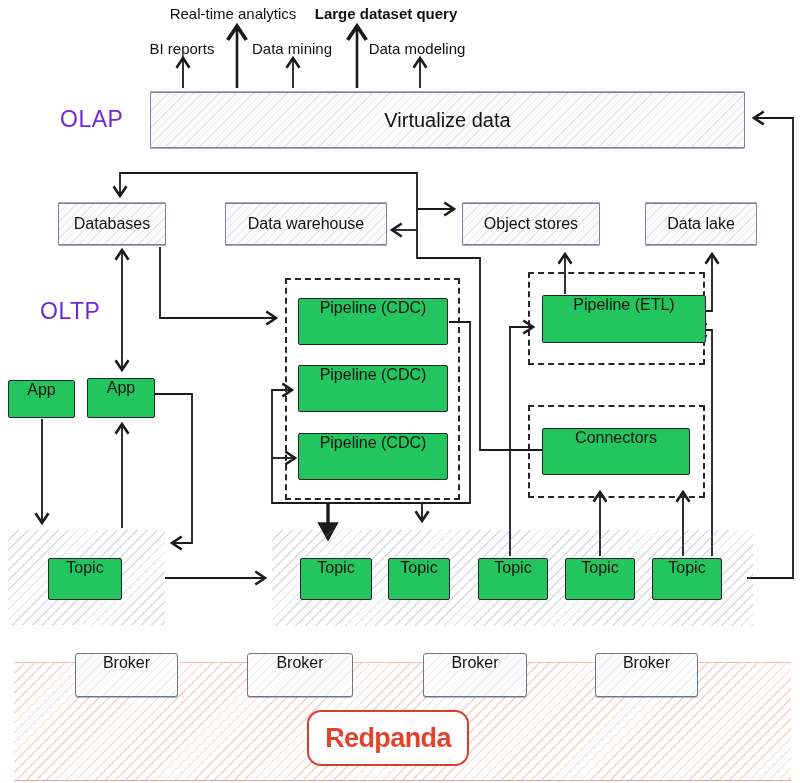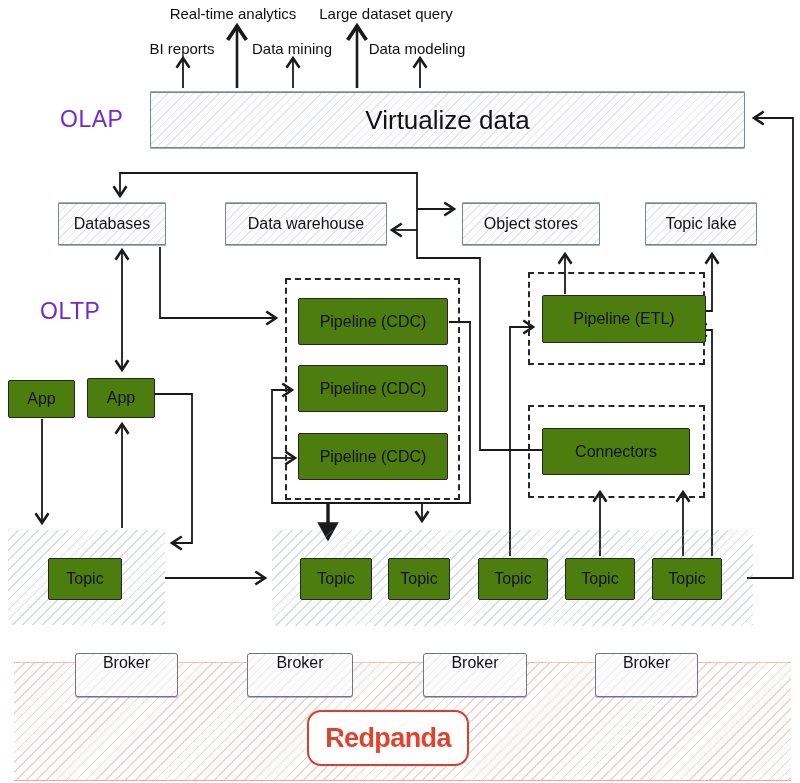--- a/index.html
+++ b/index.html
@@ -9,25 +9,25 @@
   }
   .abs{position:absolute;box-sizing:border-box;}
   
   .store{
     border:1.6px solid #79839a;background:
       repeating-linear-gradient(135deg, rgba(130,145,175,0.20) 0px, rgba(130,145,175,0.20) 1px, transparent 1px, transparent 6px),#fcfcfd;
     display:flex;align-items:center;justify-content:center;
     font-size:16px;color:#121212;border-radius:1px;
     box-shadow:0 1px 0 rgba(90,100,125,0.55), 0 -1px 0 rgba(90,100,125,0.55);
   }
-  .bigstore{font-size:26px;text-align:right;}
+  .bigstore{font-size:20px;text-align:right;}
   
   .plain{
-    border:1.8px solid #262626;background:#4d7c0f;border-radius:2px;
-    display:flex;align-items:center;justify-content:center;
+    border:1.8px solid #262626;background:#22c55e;border-radius:2px;
+    display:flex;align-items:flex-start;justify-content:center;
     font-size:16px;color:#121212;
   }
   .dashedbox{border:2px dashed #262626;background:transparent;border-radius:1px;}
   
   .hatch{
     background:repeating-linear-gradient(135deg, rgba(120,135,165,0.30) 0px, rgba(120,135,165,0.30) 1.2px, transparent 1.2px, transparent 7px);
   }
   .pinkhatch{
     background:repeating-linear-gradient(135deg, rgba(228,86,66,0.28) 0px, rgba(228,86,66,0.28) 1.1px, transparent 1.1px, transparent 7px);
     border-top:1px solid rgba(228,86,66,0.35);
@@ -109,41 +109,41 @@
       <path d="M600,556 V492" marker-end="url(#aE)"></path>
       <path d="M683,556 V492" marker-end="url(#aE)"></path>
 
       <path d="M712,556 V330 H697" marker-end="url(#aE)"></path>
     </g>
   </svg>
 
   <div class="abs toplabel" style="left:182px;top:40px;">BI reports</div>
   <div class="abs toplabel" style="left:233px;top:5px;">Real-time analytics</div>
   <div class="abs toplabel" style="left:292px;top:40px;">Data mining</div>
-  <div class="abs toplabel" style="left:386px;top:5px;">Large dataset query</div>
+  <div class="abs toplabel" style="left:386px;top:5px;font-weight:bold;">Large dataset query</div>
   <div class="abs toplabel" style="left:417px;top:40px;">Data modeling</div>
 
   <div class="abs seclabel" style="left:60px;top:106px;">OLAP</div>
   <div class="abs seclabel" style="left:40px;top:298px;">OLTP</div>
 
   <div class="abs store bigstore" style="left:150px;top:92px;width:595px;height:56px;">
     <span>Virtualize data</span>
   </div>
 
   <div class="abs store" style="left:58px;top:203px;width:108px;height:42px;">
     <span>Databases</span>
   </div>
   <div class="abs store" style="left:225px;top:203px;width:162px;height:42px;">
     <span>Data warehouse</span>
   </div>
   <div class="abs store" style="left:462px;top:203px;width:138px;height:42px;">
     <span>Object stores</span>
   </div>
   <div class="abs store" style="left:645px;top:203px;width:112px;height:42px;">
-    <span>Topic lake</span>
+    <span>Data lake</span>
   </div>
 
   <div class="abs dashedbox" style="left:285px;top:278px;width:175px;height:222px;"></div>
   <div class="abs plain" style="left:298px;top:298px;width:150px;height:47px;">
     <span>Pipeline (CDC)</span>
   </div>
   <div class="abs plain" style="left:298px;top:365px;width:150px;height:47px;">
     <span>Pipeline (CDC)</span>
   </div>
   <div class="abs plain" style="left:298px;top:433px;width:150px;height:47px;">

